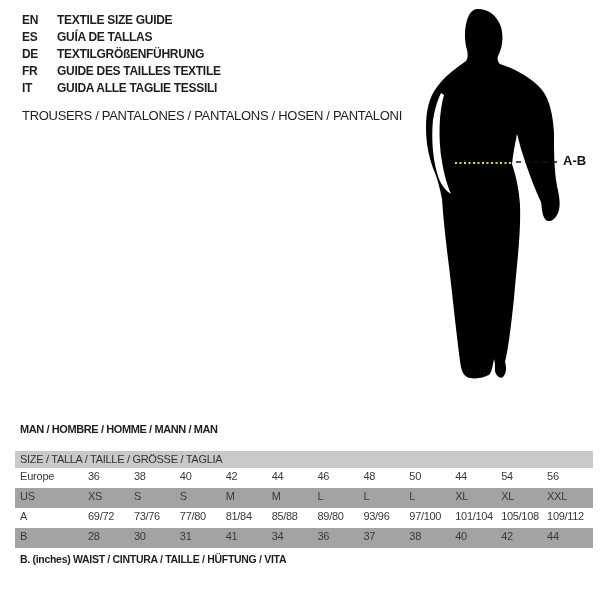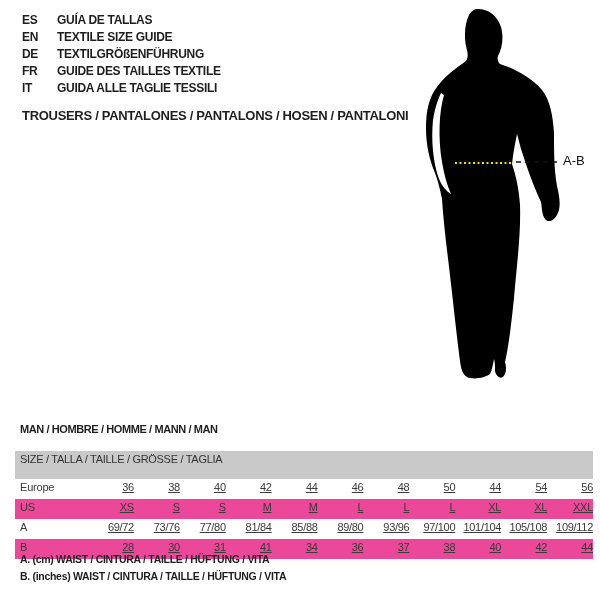--- a/index.html
+++ b/index.html
@@ -8,64 +8,64 @@
     font-family:"Liberation Sans","DejaVu Sans",sans-serif;
     color:#1e1e1e;overflow:hidden;
   }
   
   .lang-block{position:absolute;left:22px;top:11px;}
   .lang-row{display:flex;height:17px;align-items:center;}
   .lang-code{width:35px;font-weight:bold;font-size:12px;letter-spacing:-0.3px;}
   .lang-label{font-weight:bold;font-size:12px;letter-spacing:-0.3px;white-space:nowrap;}
   .garment-heading{
     position:absolute;left:22px;top:108px;
-    font-weight:bold;font-size:13px;letter-spacing:-0.3px;white-space:nowrap;text-align:right;
+    font-weight:normal;font-size:13px;letter-spacing:-0.3px;white-space:nowrap;text-align:right;
   }
   
   .figure-area{position:absolute;left:400px;top:0;width:200px;height:420px;}
   .figure-area svg{display:block;width:200px;height:420px;}
   .ab-label{
     position:absolute;left:563px;top:153px;
-    font-size:13px;font-weight:normal;color:#111;letter-spacing:0;
+    font-size:13px;font-weight:bold;color:#111;letter-spacing:0;
   }
   
   .gender-heading{
     position:absolute;left:20px;top:423px;
     font-weight:bold;font-size:11px;letter-spacing:-0.4px;white-space:nowrap;
   }
   
   .size-table{position:absolute;left:15px;top:451px;width:578px;font-size:11px;}
   .thead{
-    height:28px;line-height:16px;background:#c9c9c9;color:#333;
+    height:17px;line-height:16px;background:#c9c9c9;color:#333;
     padding-left:5px;letter-spacing:-0.3px;font-weight:normal;
   }
   .trow{display:flex;height:20px;line-height:16px;color:#3a3a3a;}
-  .trow.alt{background:#ec4899;}
+  .trow.alt{background:#a3a3a3;}
   .tcell.label{width:68px;padding-left:5px;letter-spacing:-0.2px;}
-  .tcell.val{flex:1;text-align:right;letter-spacing:-0.3px;text-decoration:underline;}
+  .tcell.val{flex:1;text-align:left;letter-spacing:-0.3px;}
   
   .notes{position:absolute;left:20px;top:551px;}
   .note-line{
     font-weight:bold;font-size:10.5px;letter-spacing:-0.3px;
     height:17px;line-height:17px;white-space:nowrap;
   }
 </style>
 </head>
 <body>
 
 <div class="page">
 
   <div class="lang-block">
     <div class="lang-row">
+      <span class="lang-code">EN</span>
+      <span class="lang-label">TEXTILE SIZE GUIDE</span>
+    </div>
+    <div class="lang-row">
       <span class="lang-code">ES</span>
       <span class="lang-label">GUÍA DE TALLAS</span>
-    </div>
-    <div class="lang-row">
-      <span class="lang-code">EN</span>
-      <span class="lang-label">TEXTILE SIZE GUIDE</span>
     </div>
     <div class="lang-row">
       <span class="lang-code">DE</span>
       <span class="lang-label">TEXTILGRÖßENFÜHRUNG</span>
     </div>
     <div class="lang-row">
       <span class="lang-code">FR</span>
       <span class="lang-label">GUIDE DES TAILLES TEXTILE</span>
     </div>
     <div class="lang-row">
@@ -163,17 +163,16 @@
       <div class="tcell val">36</div>
       <div class="tcell val">37</div>
       <div class="tcell val">38</div>
       <div class="tcell val">40</div>
       <div class="tcell val">42</div>
       <div class="tcell val">44</div>
     </div>
   </div>
 
   <div class="notes">
-    <div class="note-line">A. (cm) WAIST / CINTURA / TAILLE / HÜFTUNG / VITA</div>
     <div class="note-line">B. (inches) WAIST / CINTURA / TAILLE / HÜFTUNG / VITA</div>
   </div>
 
 </div>
 
 </body></html>

